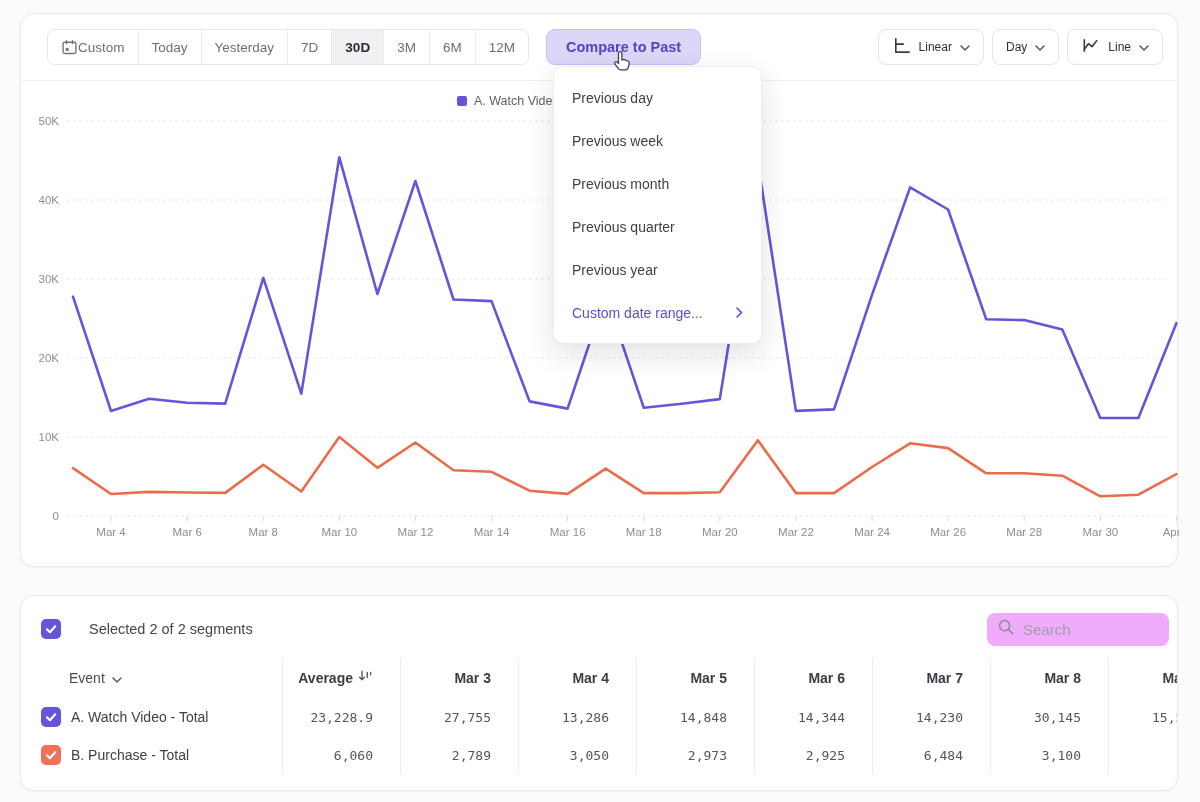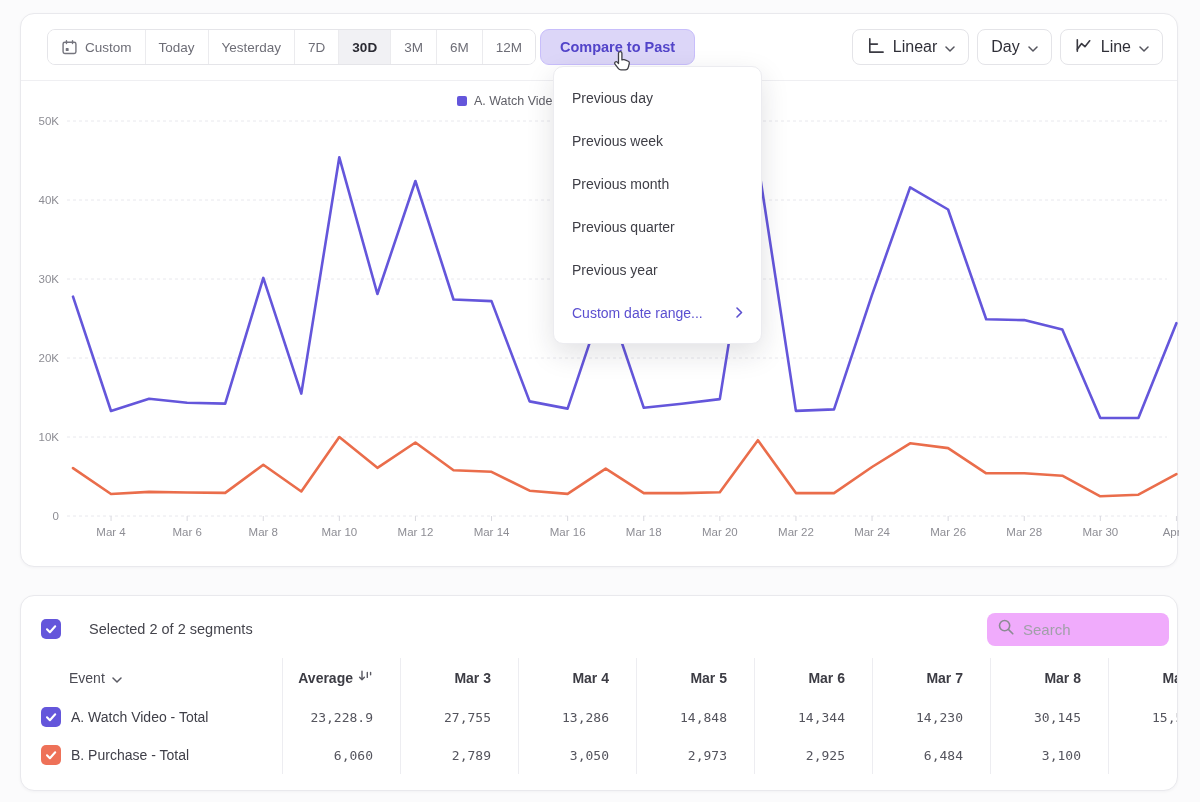--- a/index.html
+++ b/index.html
@@ -5,26 +5,26 @@
   *{margin:0;padding:0;box-sizing:border-box}
   html,body{width:1200px;height:802px}
   body{background:#fbfbfc;font-family:"Liberation Sans",sans-serif;position:relative;overflow:hidden}
   .card{position:absolute;background:#fff;border:1px solid #e9e9ed;border-radius:14px;box-shadow:0 1px 3px rgba(25,25,40,.04)}
   .chart-card{left:20px;top:13px;width:1158px;height:554px}
   .table-card{left:20px;top:595px;width:1158px;height:196px;overflow:hidden}
 
   
   .toolbar{position:absolute;left:0;top:0;right:0;height:67px;border-bottom:1px solid #efeff2;display:flex;align-items:center;padding:0 14px 0 26px;z-index:5}
   .range-group{display:inline-flex;border:1px solid #e5e5e9;border-radius:8px;overflow:hidden;background:#fff;height:36px}
-  .range-btn{height:100%;padding:0 13px;font-size:13.5px;color:#6e6e77;background:#fff;border:none;border-right:1px solid #ebebee;display:flex;align-items:center;gap:7px;cursor:pointer;font-family:inherit;white-space:nowrap}
+  .range-btn{height:100%;padding:0 13px;font-size:13.5px;color:#6e6e77;background:#fff;border:none;border-right:1px solid #ebebee;display:flex;align-items:center;cursor:pointer;font-family:inherit;white-space:nowrap}
   .range-btn:last-child{border-right:none}
   .range-btn.active{background:#f1f1f4;color:#2b2b33;font-weight:700}
-  .compare-btn{margin-left:4px;height:36px;padding:0 19px;border-radius:9px;background:#dcd6f8;border:1px solid #c8befb;color:#5244c9;font-size:14.5px;font-weight:700;cursor:pointer;font-family:inherit;white-space:nowrap}
+  .compare-btn{margin-left:17px;height:36px;padding:0 19px;border-radius:9px;background:#dcd6f8;border:1px solid #c8befb;color:#5244c9;font-size:14.5px;font-weight:700;cursor:pointer;font-family:inherit;white-space:nowrap}
   .toolbar-right{margin-left:auto;display:flex;gap:8px}
-  .tool-btn{height:36px;border:1px solid #e4e4e8;border-radius:8px;background:#fff;display:flex;align-items:center;gap:8px;padding:8px 13px;font-size:16px;font-weight:700;color:#33333c;cursor:pointer;font-family:inherit;white-space:nowrap}
+  .tool-btn{height:36px;border:1px solid #e4e4e8;border-radius:8px;background:#fff;display:flex;align-items:center;gap:8px;padding:8px 13px;font-size:12px;font-weight:700;color:#33333c;cursor:pointer;font-family:inherit;white-space:nowrap}
   .tool-btn .lbl{font-weight:500;color:#2f2f38}
 
   
   #chart-svg{position:absolute;left:0;top:0;width:1158px;height:553px;pointer-events:none}
   #chart-svg text{font-family:"Liberation Sans",sans-serif}
   #chart-svg polyline{pointer-events:stroke}
   .legend{position:absolute;top:80px;left:0;right:0;display:flex;justify-content:center;gap:22px;z-index:2}
   .legend-item{display:flex;align-items:center;gap:7px;font-size:12.5px;color:#5f5f67;cursor:pointer}
   .swatch{width:10px;height:10px;border-radius:2px;display:inline-block}
 

